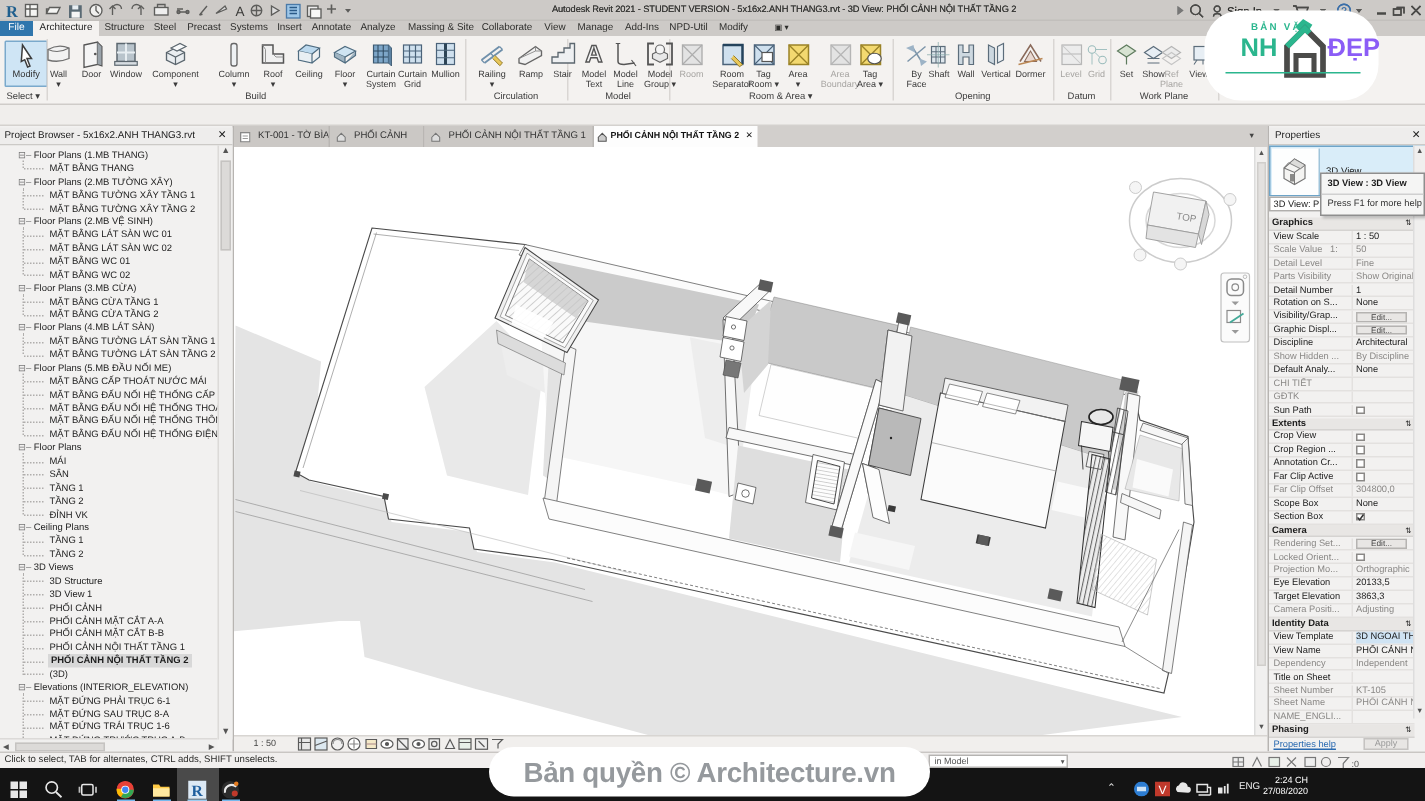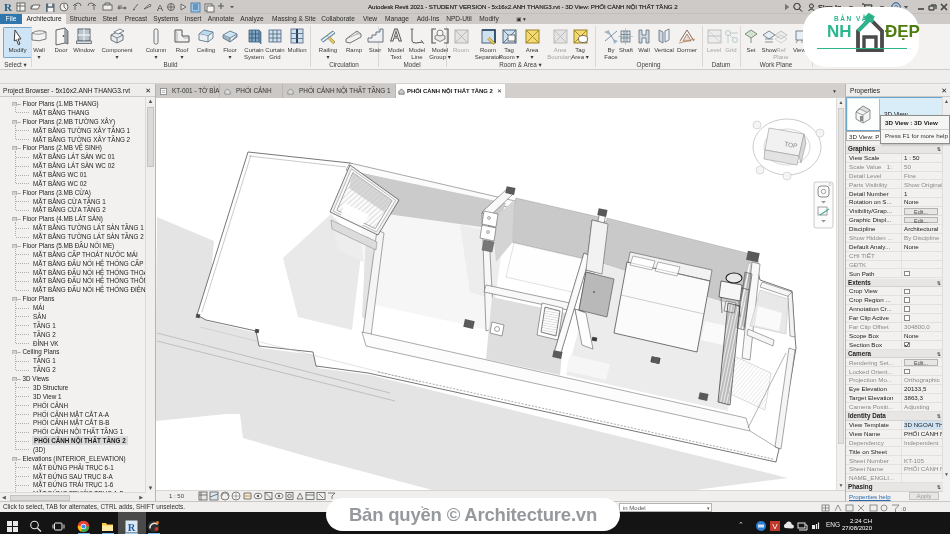--- a/index.html
+++ b/index.html
@@ -1571,15 +1571,15 @@
   <div id="wm">Bản quyền © Architecture.vn</div>
   <div id="logo">
     <div style="position:absolute;left:31px;top:8px;font-size:6.5px;font-weight:bold;color:#2bb68e;letter-spacing:1.5px;">BẢN VẶ</div>
     <div style="position:absolute;left:24px;top:15px;font-size:17px;font-weight:bold;color:#2bb68e;">NH</div>
     <svg style="position:absolute;left:50px;top:5px;" width="34" height="41" viewBox="0 0 34 41">
       <path d="M12 7 L16 3 L21 6" fill="none" stroke="#2bb68e" stroke-width="3.6"></path>
       <path d="M5 38 L5 19 L17 7 L29 19 L29 38 Z" fill="none" stroke="#4b4b49" stroke-width="3.8"></path>
       <path d="M11 38 L11 25 L23 25 L23 38" fill="none" stroke="#4b4b49" stroke-width="3.4"></path>
       <path d="M5 19 L17 7 L20 10" fill="none" stroke="#2bb68e" stroke-width="3.8"></path>
     </svg>
-    <div style="position:absolute;left:82px;top:15px;font-size:17px;font-weight:bold;color:#4d7c0f;">ĐẸP</div>
+    <div style="position:absolute;left:82px;top:15px;font-size:17px;font-weight:bold;color:#8b5cf6;">ĐẸP</div>
     <div style="position:absolute;left:14px;top:41px;width:90px;height:1.2px;background:#2bb68e;"></div>
   </div>
 
 </body></html>

